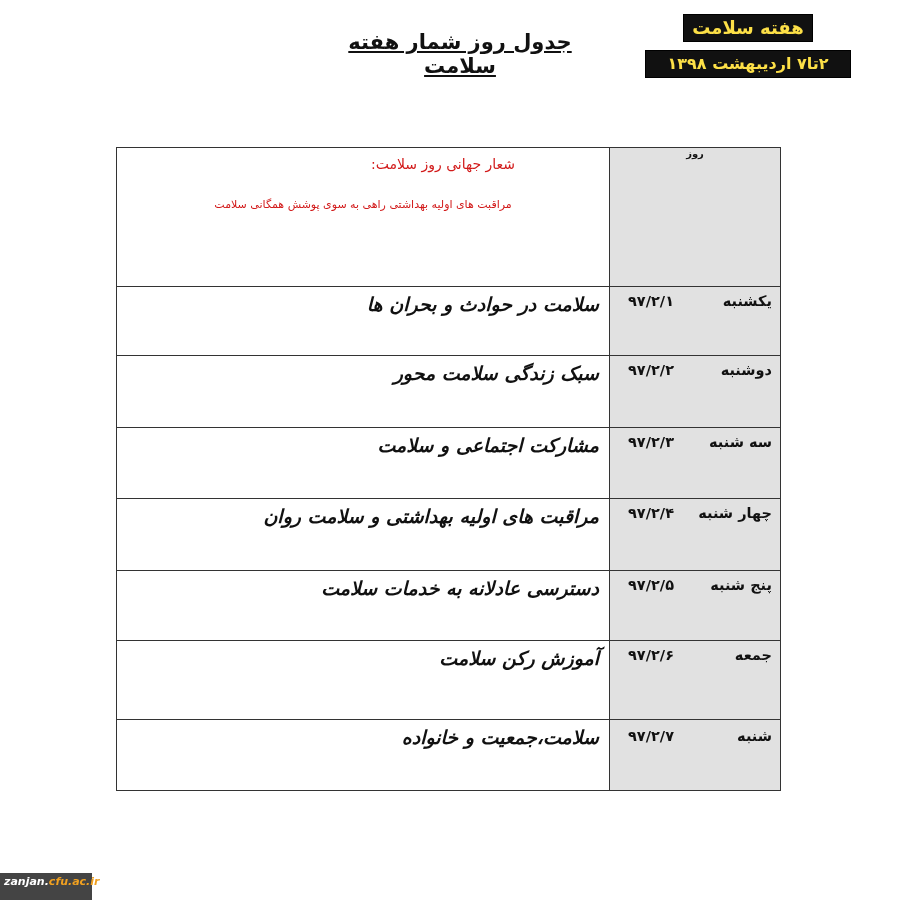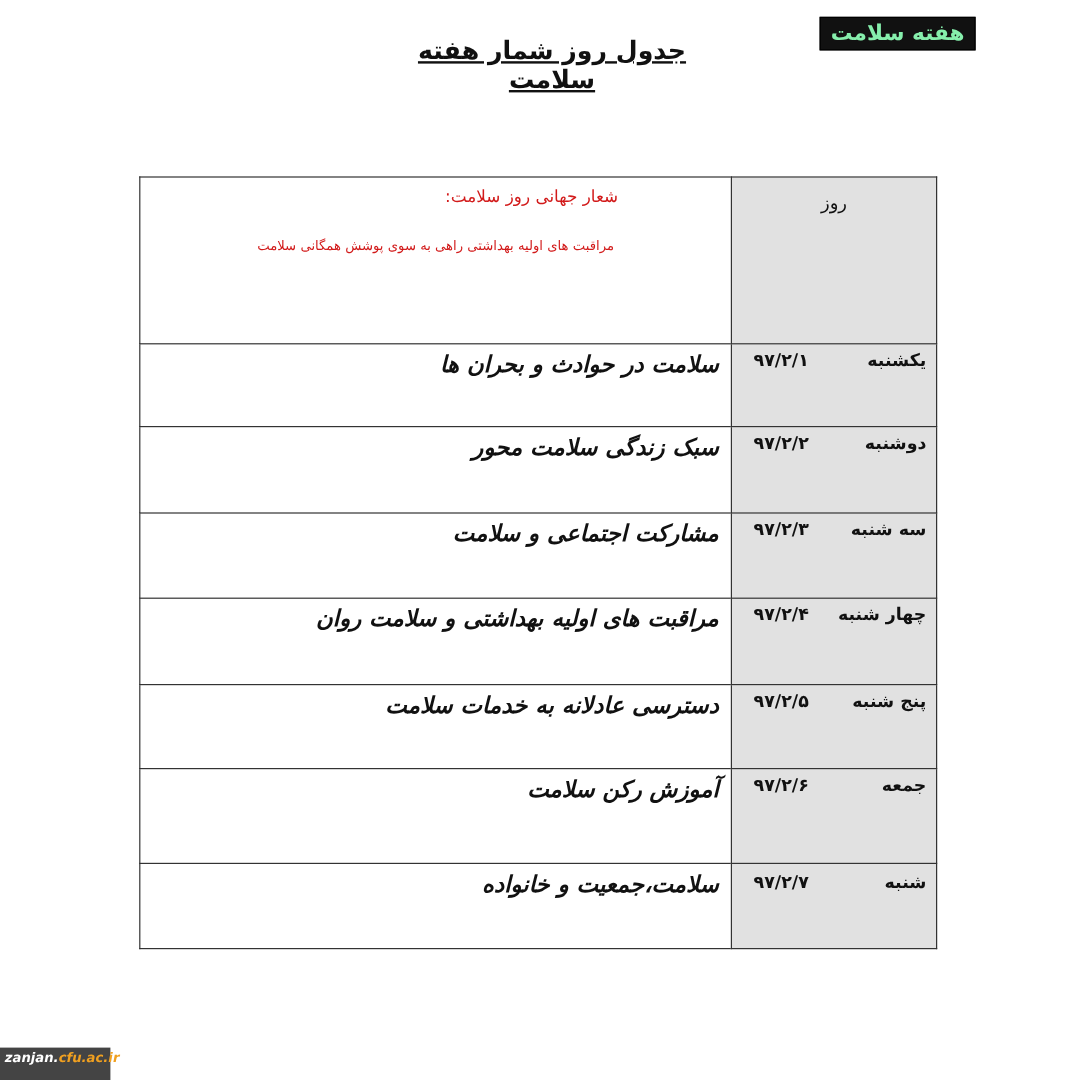--- a/index.html
+++ b/index.html
@@ -8,41 +8,41 @@
       background:#ffffff;
       font-family:"DejaVu Sans", sans-serif;
       color:#111;
     }
     .logo {
       position:absolute; top:14px; left:646px; width:204px; height:64px;
       display:flex; flex-direction:column; align-items:center; justify-content:space-between;
       direction:rtl;
     }
     .logo-line {
-      background:#111; color:#86efac; font-weight:bold; letter-spacing:1px;
+      background:#111; color:#fde047; font-weight:bold; letter-spacing:1px;
       padding:1px 4px; line-height:24px; font-size:20px; white-space:nowrap;
       border:1px solid #000;
     }
     .logo-line.l1 { width:120px; text-align:center; font-size:18px; }
     .logo-line.l2 { width:196px; text-align:center; font-size:16px; }
     .title {
       position:absolute; top:30px; left:320px; width:280px;
       text-align:center; direction:rtl;
       font-weight:bold; font-size:21px; color:#111;text-decoration:underline;
     }
     table.sched {
       position:absolute; top:147px; left:116px;
       width:665px; border-collapse:collapse; direction:rtl;
     }
     table.sched td {
       border:1.5px solid #333; vertical-align:top; padding:0;
     }
     td.day-cell { width:170px; background:#e1e1e1; }
     td.theme-cell { background:#fff; }
-    .hdr-day { text-align:center; font-weight:normal; font-size:15px; padding-top:12px; }
+    .hdr-day { text-align:center; font-weight:bold; font-size:10px; }
     .slogan { text-align:center; color:#d21a1a; font-weight:normal; padding-top:8px; }
     .slogan .s1 { font-size:14px; display:block; margin-right:-160px; }
     .slogan .s2 { font-size:11px; display:block; margin-top:26px; }
     .day-wrap { display:flex; justify-content:space-between; padding:6px 8px 0 18px; font-weight:bold; font-size:14.5px; }
     .day-name { }
     .day-date { direction:ltr; }
     .theme-text { padding:6px 10px 0 0; font-weight:bold; font-size:19px;font-style:italic; }
     .footer-badge {
       position:absolute; left:0; top:873px; width:92px; height:30px;
       background:#444; font-size:11px; font-style:italic; font-weight:bold;
@@ -50,20 +50,21 @@
       font-family:"DejaVu Sans", sans-serif;
     }
     .footer-badge .a { color:#fff; }
     .footer-badge .b { color:#f0a020; }
   </style>
 </head>
 <body>
 
 <div class="logo">
   <div class="logo-line l1">هفته سلامت</div>
+  <div class="logo-line l2">۲تا۷ اردیبهشت ۱۳۹۸</div>
 </div>
 
 <div class="title">جدول روز شمار هفته سلامت</div>
 
 <table class="sched">
   <tbody>
       <tr style="height:139px;">
     <td class="day-cell">
       <div class="hdr-day">روز</div>
     </td>

